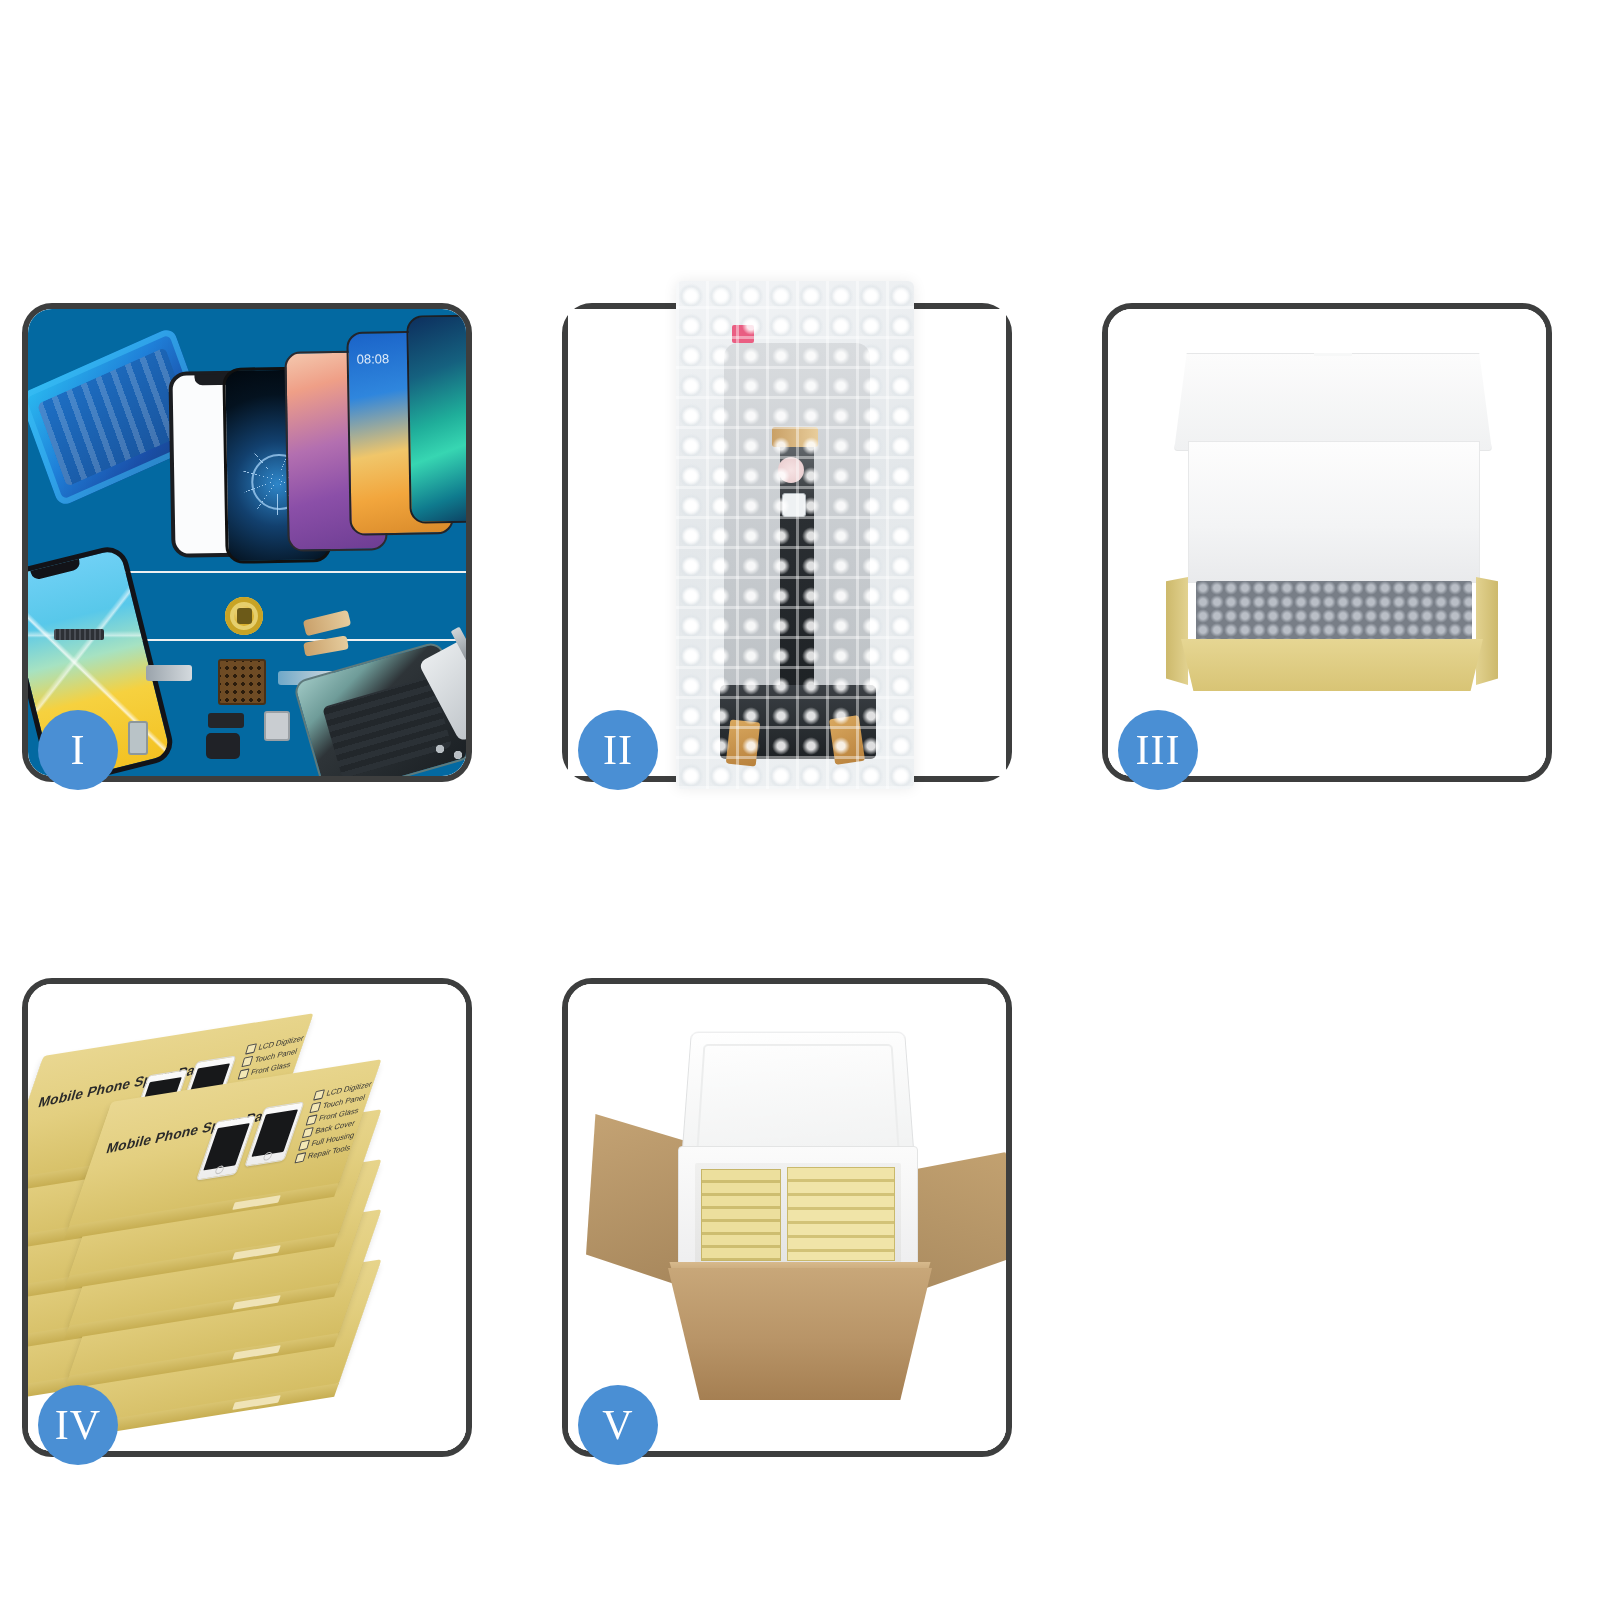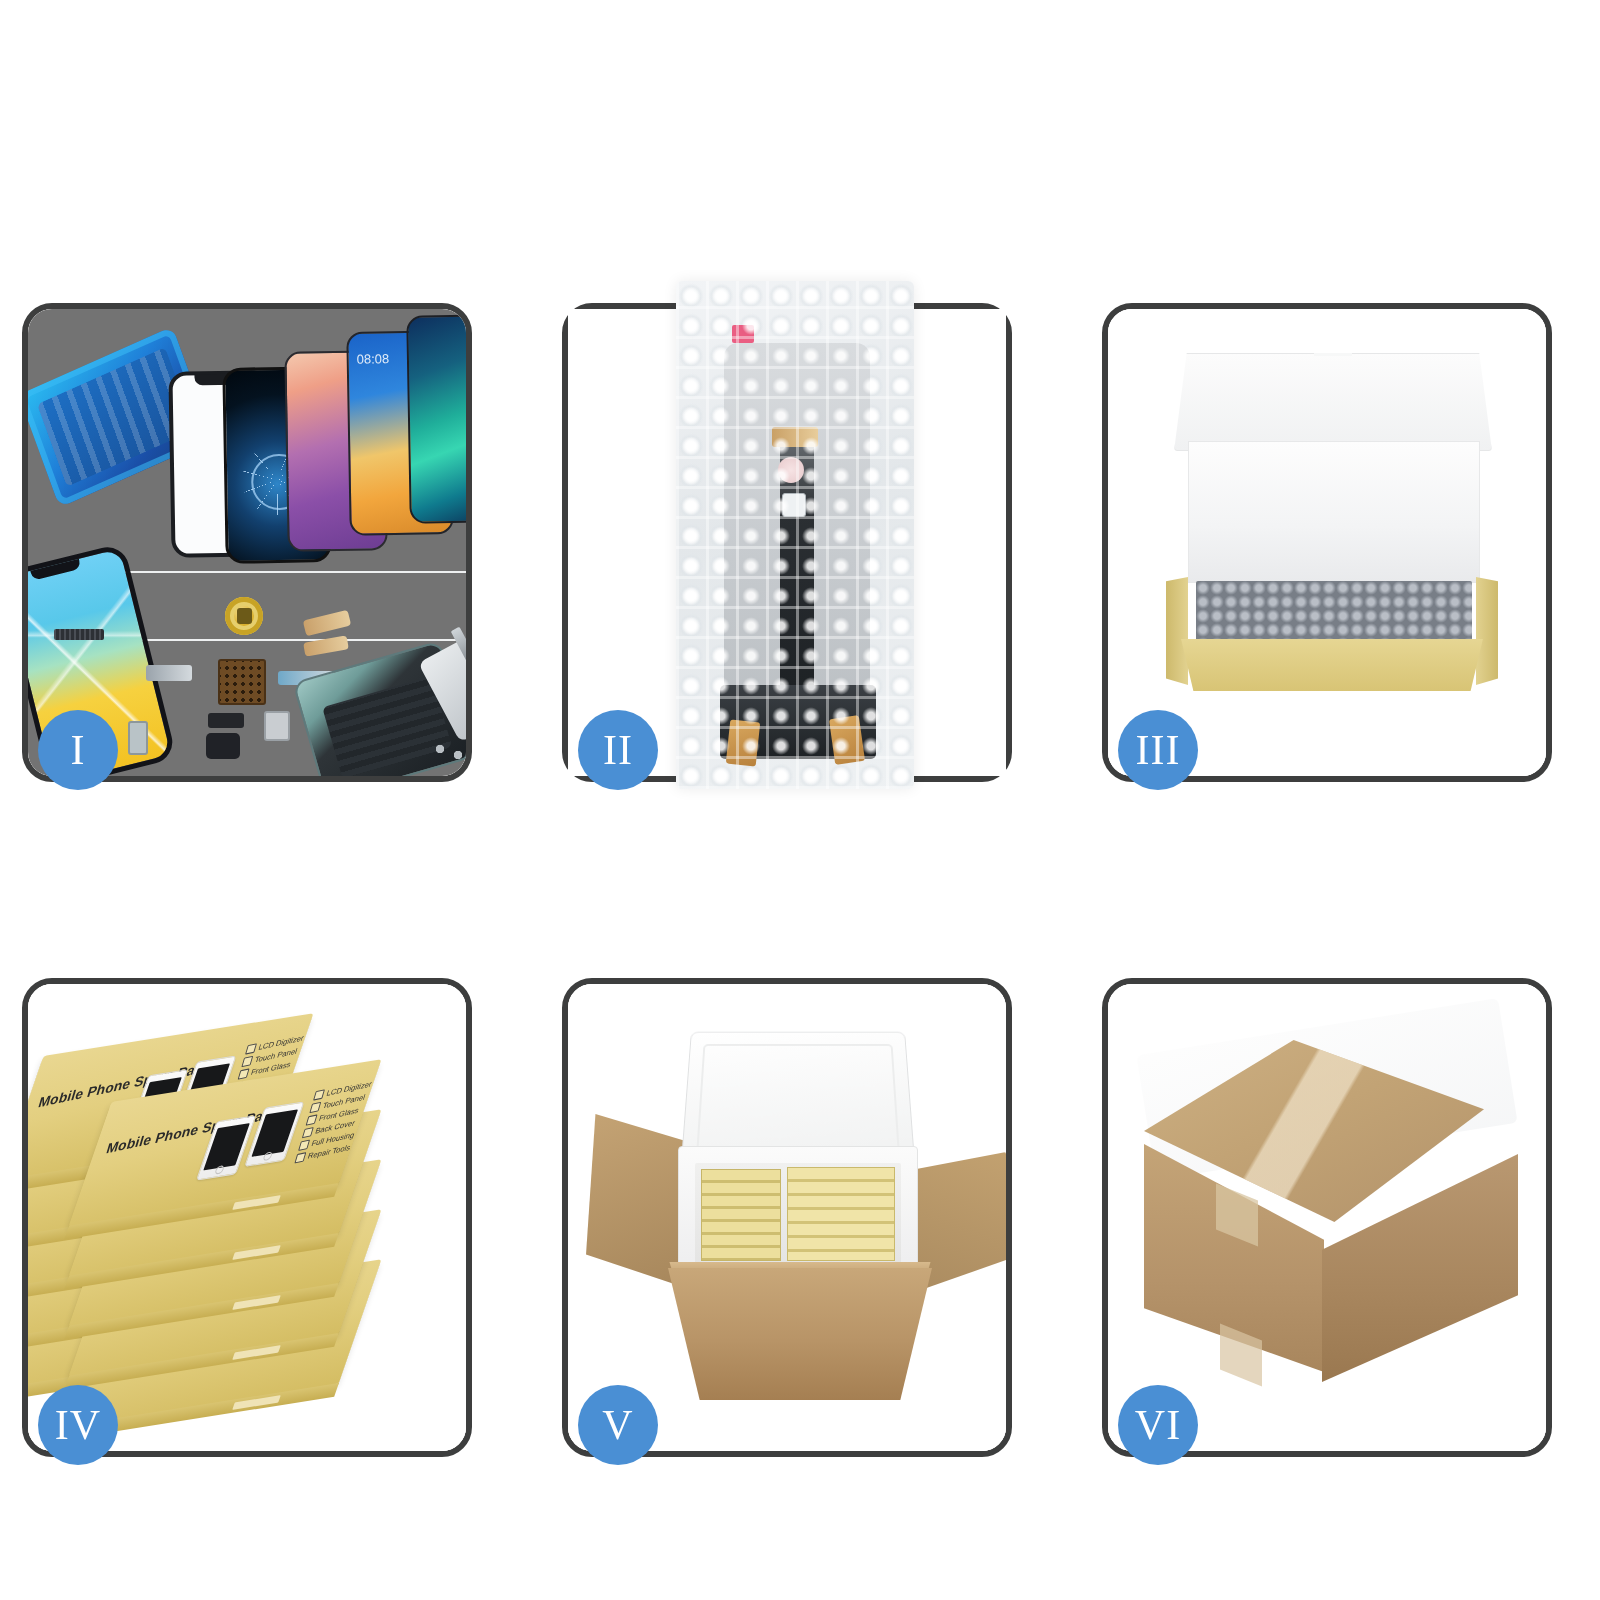--- a/index.html
+++ b/index.html
@@ -45,21 +45,21 @@
   .badge{
     position:absolute;left:10px;bottom:-14px;
     width:80px;height:80px;border-radius:50%;
     background:#4a8fd4;color:#fff;
     font-family:"Liberation Serif", serif;
     font-size:42px;line-height:80px;text-align:center;
     z-index:30;letter-spacing:1px;
   }
 
   
-  .p1{position:absolute;inset:0;background:#737373;}
+  .p1{position:absolute;inset:0;background:#0369a1;}
   .p1 .bg-band{position:absolute;left:0;right:0;background:#eef0f1;}
   .adhesive{
     position:absolute;left:4px;top:48px;width:168px;height:120px;
     background:linear-gradient(150deg,#2bbdf2 0%,#1f7fd8 42%,#1a4fa8 75%,#16407f 100%);
     border-radius:12px;transform:rotate(-20deg) skewY(-4deg);
     box-shadow:inset 0 0 0 6px rgba(60,190,245,.55);
   }
   .adhesive:after{
     content:"";position:absolute;inset:16px 14px;
     background:repeating-linear-gradient(90deg,rgba(255,255,255,.18) 0 6px,transparent 6px 16px),
@@ -697,30 +697,15 @@
               <div class="y-stackB"></div>
             </div>
           </div>
           <div class="c-rim"></div>
           <div class="c-body"></div>
         </div>
       </div>
       <div class="badge">V</div>
     </div>
 
-    <div class="panel col3 row2">
-      <div class="stage">
-        <div class="p6">
-          <div class="sheet"></div>
-          <div class="k-top">
-            <div class="tape"></div>
-          </div>
-          <div class="k-left"></div>
-          <div class="k-right"></div>
-          <div class="k-tapeA"></div>
-          <div class="k-tapeB"></div>
-        </div>
-      </div>
-      <div class="badge">VI</div>
-    </div>
 
   </div>
 </div>
 
 </body></html>

